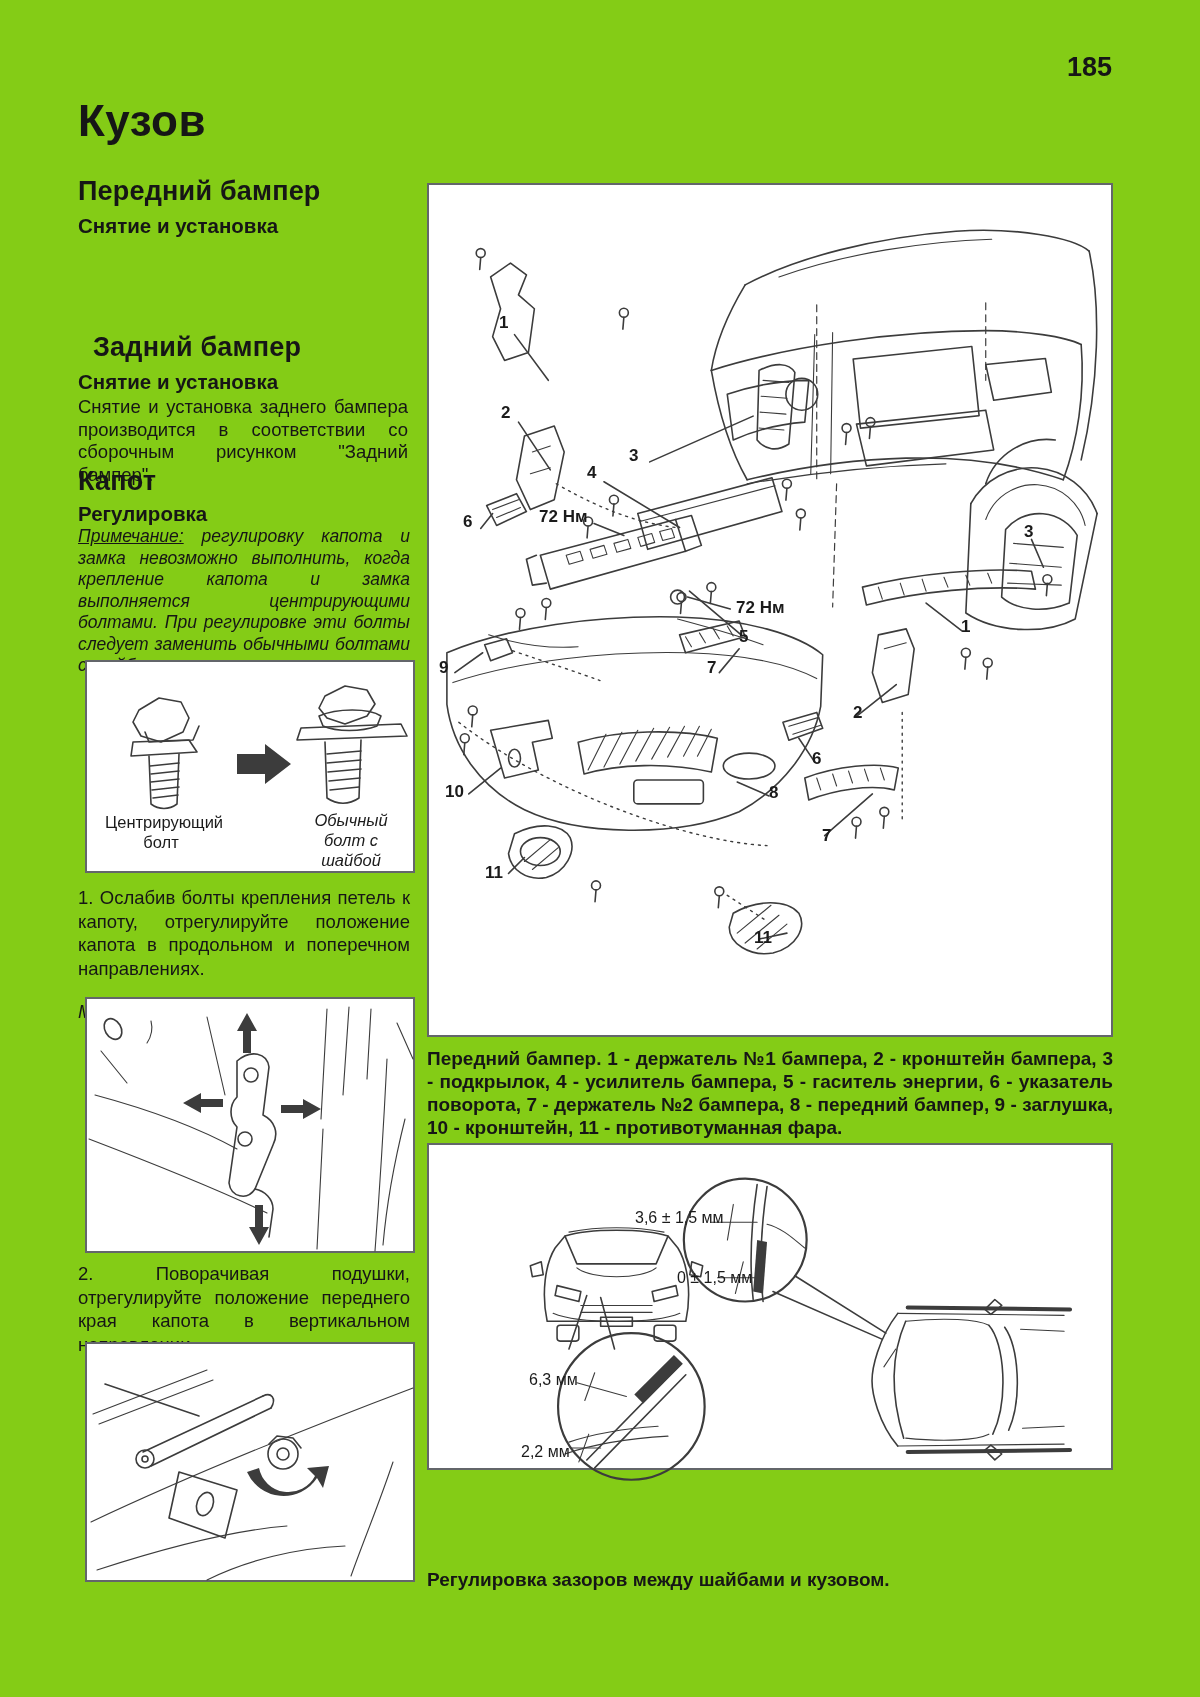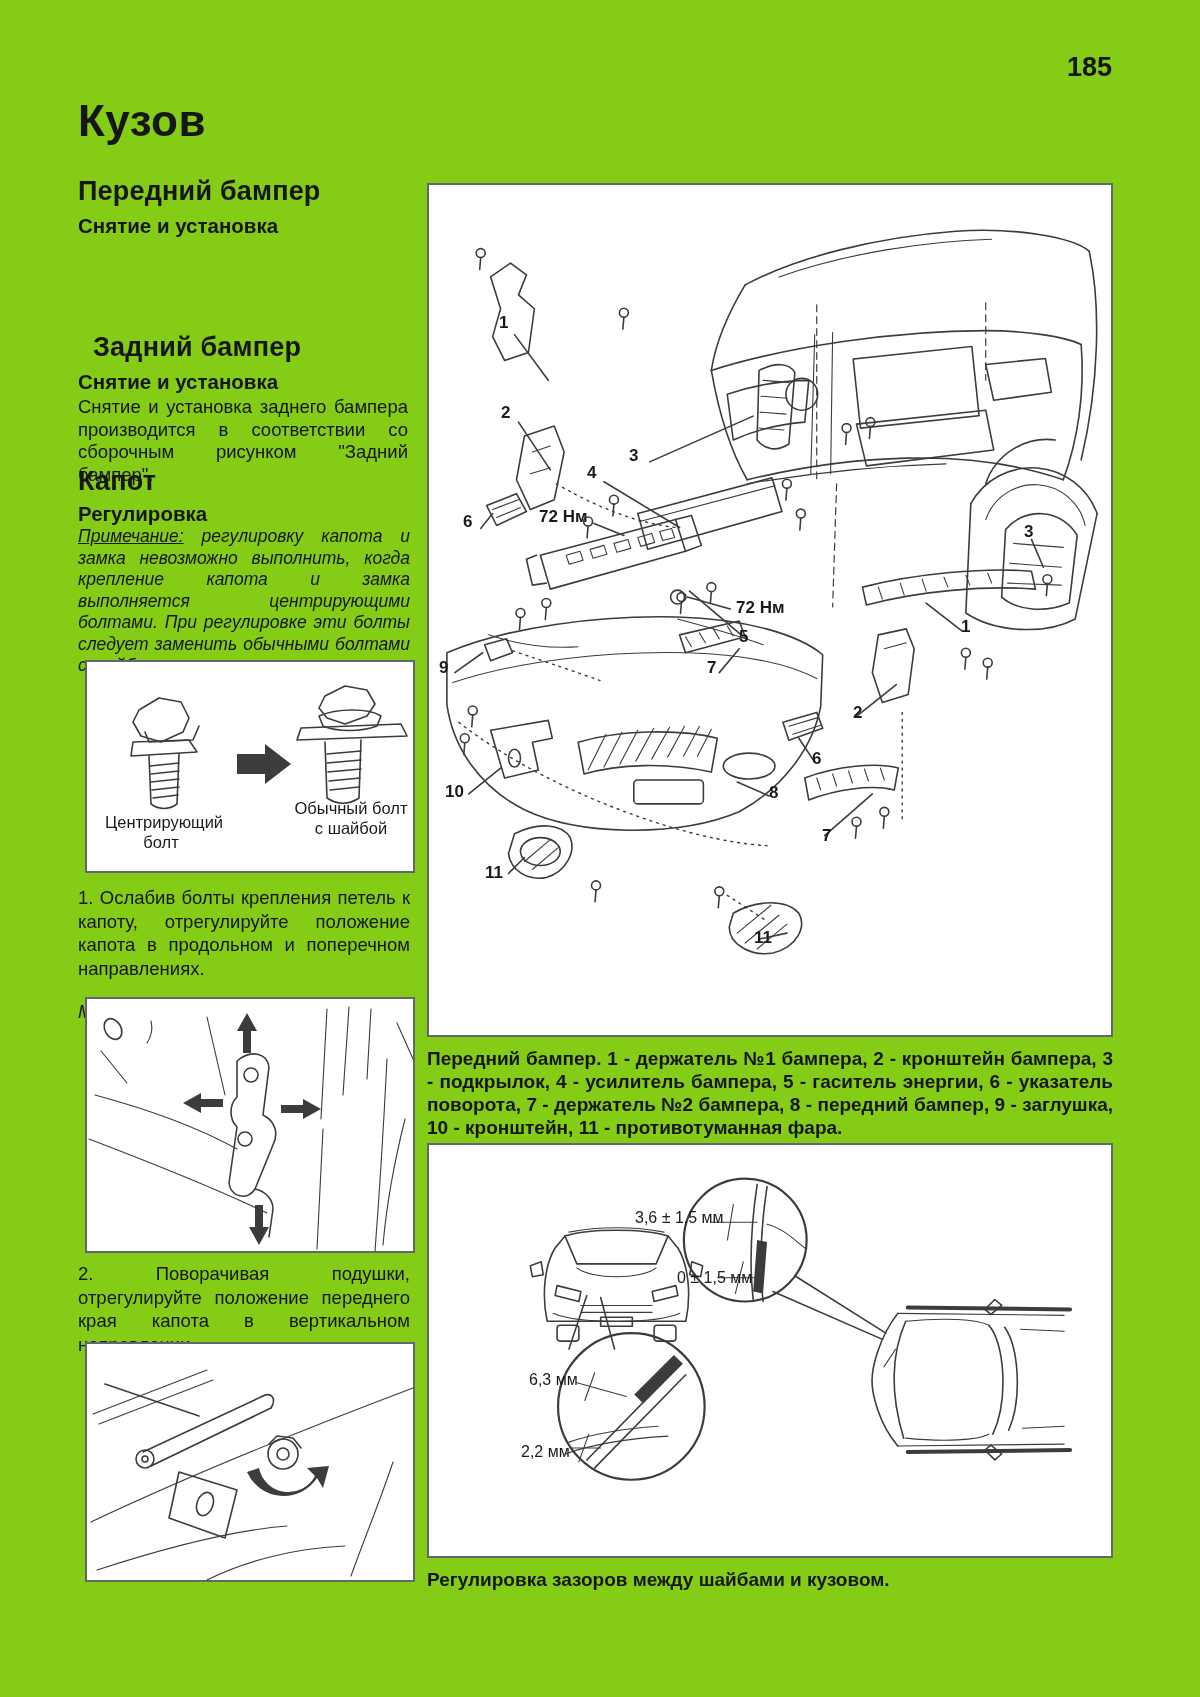--- a/index.html
+++ b/index.html
@@ -62,21 +62,21 @@
 
       <path class="filld" d="M150,92 l28,0 l0,-10 l26,20 l-26,20 l0,-10 l-28,0 z"></path>
 
       <path d="M238,34 l20,-10 l22,4 l8,14 l-8,12 -22,8 -18,-6 -8,-10 z"></path>
       <path d="M232,54 c18,-8 50,-8 62,0 l-4,10 c-16,6 -40,6 -54,0 z"></path>
       <path d="M214,66 l100,-4 l6,12 l-110,4 z"></path>
       <path d="M238,80 l2,56 c10,7 22,7 32,0 l2,-58"></path>
       <path d="M240,92 l34,-3 M240,101 l34,-3 M241,110 l33,-3 M242,119 l31,-3 M243,128 l29,-3"></path>
     </svg>
     <div class="blabel" style="left:18px;top:150px;width:112px;">Центрирующий болт</div>
-    <div class="blabel" style="left:205px;top:136px;width:118px;">Обычный болт с шайбой</div>
+    <div class="blabel" style="left:205px;top:148px;width:118px;font-style:italic;">Обычный болт с шайбой</div>
   </div>
 
   <div class="abs body-t" style="left:78px;top:886px;width:332px;">
     <span>1. Ослабив болты крепления петель к капоту, отрегулируйте положение капота в продольном и поперечном направлениях.</span>
     <div class="torq">
       <span>Момент затяжки</span>
       <span class="dots">..........................................</span>
       <span>26 Н м</span>
     </div>
   </div>
@@ -278,21 +278,21 @@
     <span class="co" style="left:393px;top:641px;">7</span>
     <span class="co" style="left:424px;top:518px;">2</span>
     <span class="co" style="left:532px;top:432px;">1</span>
     <span class="co" style="left:595px;top:337px;">3</span>
     <span class="co" style="left:56px;top:678px;">11</span>
     <span class="co" style="left:325px;top:743px;">11</span>
   </div>
 
   <div class="abs cap" style="left:427px;top:1047px;width:686px;">Передний бампер. 1 - держатель №1 бампера, 2 - кронштейн бампера, 3 - подкрылок, 4 - усилитель бампера, 5 - гаситель энергии, 6 - указатель поворота, 7 - держатель №2 бампера, 8 - передний бампер, 9 - заглушка, 10 - кронштейн, 11 - противотуманная фара.</div>
 
-  <div class="abs figbox" style="left:427px;top:1143px;width:686px;height:415px;">
+  <div class="abs figbox" style="left:427px;top:1143px;width:686px;height:327px;">
     <svg class="ln" viewBox="0 0 686 415" width="682" height="411">
 
       <path d="M118,178 C112,150 116,120 126,104 L136,92 C160,84 216,84 240,92 L250,104 C260,120 264,150 258,178 Z"></path>
       <path d="M136,92 L148,120 L228,120 L240,92"></path>
       <path class="thin" d="M140,88 C170,82 206,82 236,88"></path>
       <path d="M112,118 l-11,4 l2,11 l11,-2 z M264,118 l11,4 l-2,11 l-11,-2 z"></path>
       <path class="thin" d="M148,124 C162,136 214,136 228,124"></path>
       <path d="M128,142 l24,6 l-2,10 l-24,-6 z M248,142 l-24,6 l2,10 l24,-6 z"></path>
       <path class="thin" d="M152,162 h72 M152,169 h72"></path>
       <rect x="172" y="174" width="32" height="9"></rect>

